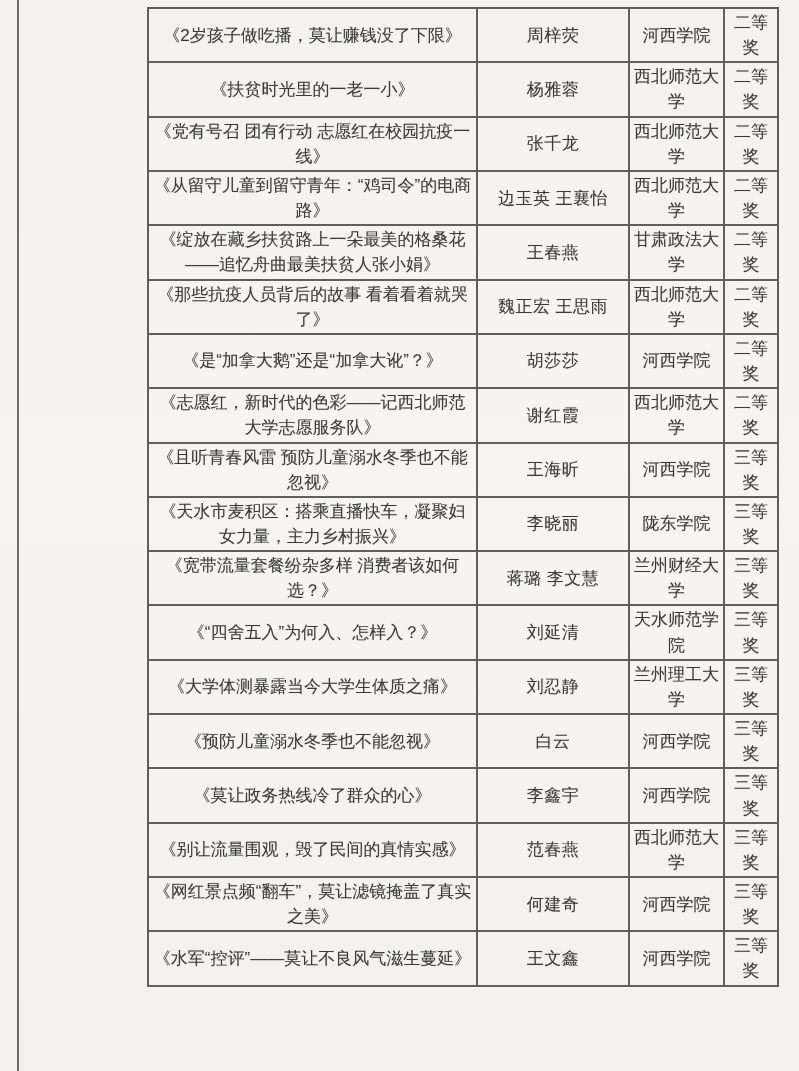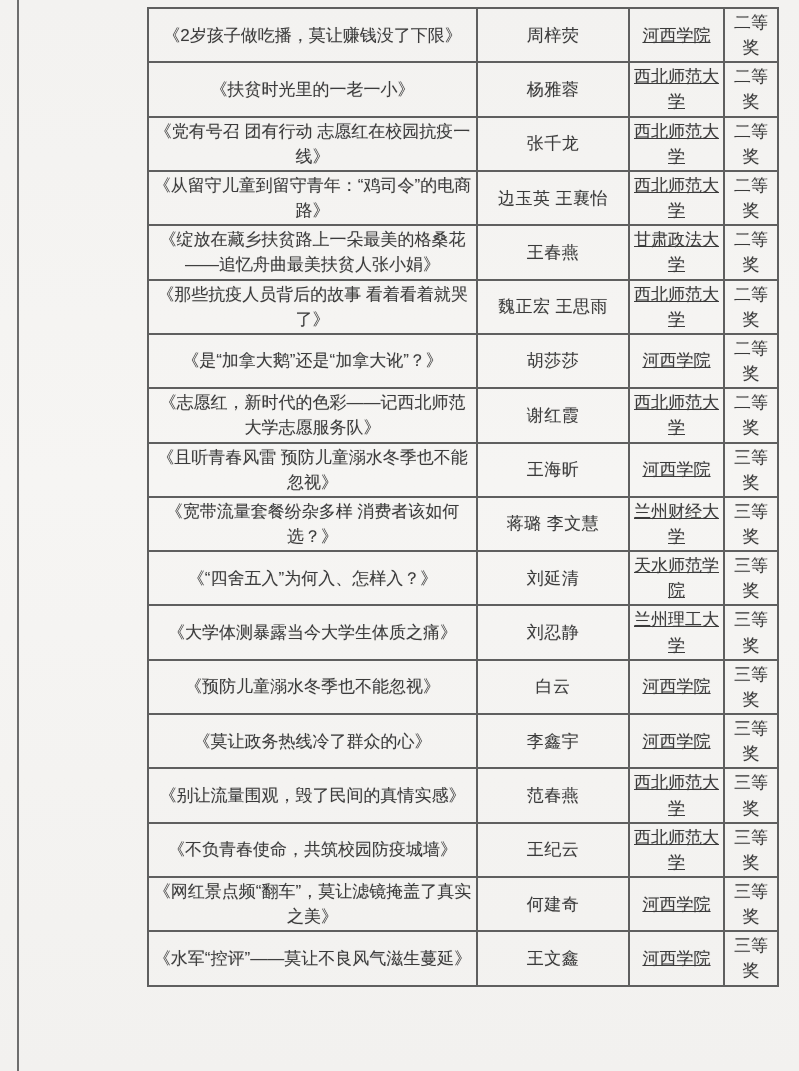--- a/index.html
+++ b/index.html
@@ -37,21 +37,21 @@
     color: #3b3b3b;
     font-size: 17px;
     line-height: 1.48;
     padding: 1px 4px;
     height: 49px;
     text-shadow: 0 0 1px rgba(70,70,70,0.25);
     word-break: break-all;
   }
   td.col-title    { width: 329px; border-radius: 6px; }
   td.col-author   { width: 152px; letter-spacing: 0.5px; }
-  td.col-university { width: 95px; padding: 1px 2px; text-decoration: underline; }
+  td.col-university { width: 95px; padding: 1px 2px; }
   td.col-award    { width: 54px; padding: 1px 2px; }
 </style>
 </head>
 <body>
 
 <div class="page-root">
   <div class="edge-line"></div>
 
   <table class="awards">
     <colgroup>
@@ -109,20 +109,26 @@
           <td class="col-university">西北师范大学</td>
           <td class="col-award">二等奖</td>
         </tr>
         <tr>
           <td class="col-title">《且听青春风雷 预防儿童溺水冬季也不能忽视》</td>
           <td class="col-author">王海昕</td>
           <td class="col-university">河西学院</td>
           <td class="col-award">三等奖</td>
         </tr>
         <tr>
+          <td class="col-title">《天水市麦积区：搭乘直播快车，凝聚妇女力量，主力乡村振兴》</td>
+          <td class="col-author">李晓丽</td>
+          <td class="col-university">陇东学院</td>
+          <td class="col-award">三等奖</td>
+        </tr>
+        <tr>
           <td class="col-title">《宽带流量套餐纷杂多样 消费者该如何选？》</td>
           <td class="col-author">蒋璐 李文慧</td>
           <td class="col-university">兰州财经大学</td>
           <td class="col-award">三等奖</td>
         </tr>
         <tr>
           <td class="col-title">《“四舍五入”为何入、怎样入？》</td>
           <td class="col-author">刘延清</td>
           <td class="col-university">天水师范学院</td>
           <td class="col-award">三等奖</td>
@@ -145,26 +151,20 @@
           <td class="col-university">河西学院</td>
           <td class="col-award">三等奖</td>
         </tr>
         <tr>
           <td class="col-title">《别让流量围观，毁了民间的真情实感》</td>
           <td class="col-author">范春燕</td>
           <td class="col-university">西北师范大学</td>
           <td class="col-award">三等奖</td>
         </tr>
         <tr>
-          <td class="col-title">《不负青春使命，共筑校园防疫城墙》</td>
-          <td class="col-author">王纪云</td>
-          <td class="col-university">西北师范大学</td>
-          <td class="col-award">三等奖</td>
-        </tr>
-        <tr>
           <td class="col-title">《网红景点频“翻车”，莫让滤镜掩盖了真实之美》</td>
           <td class="col-author">何建奇</td>
           <td class="col-university">河西学院</td>
           <td class="col-award">三等奖</td>
         </tr>
         <tr>
           <td class="col-title">《水军“控评”——莫让不良风气滋生蔓延》</td>
           <td class="col-author">王文鑫</td>
           <td class="col-university">河西学院</td>
           <td class="col-award">三等奖</td>

